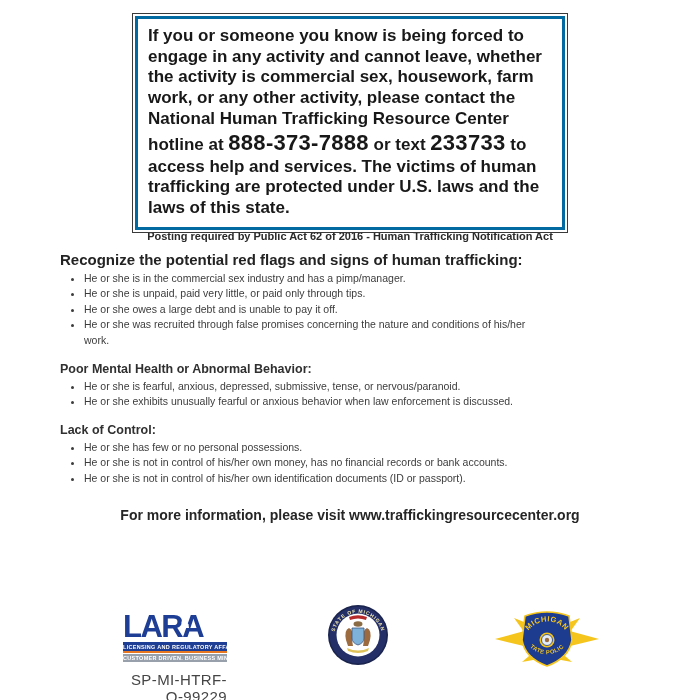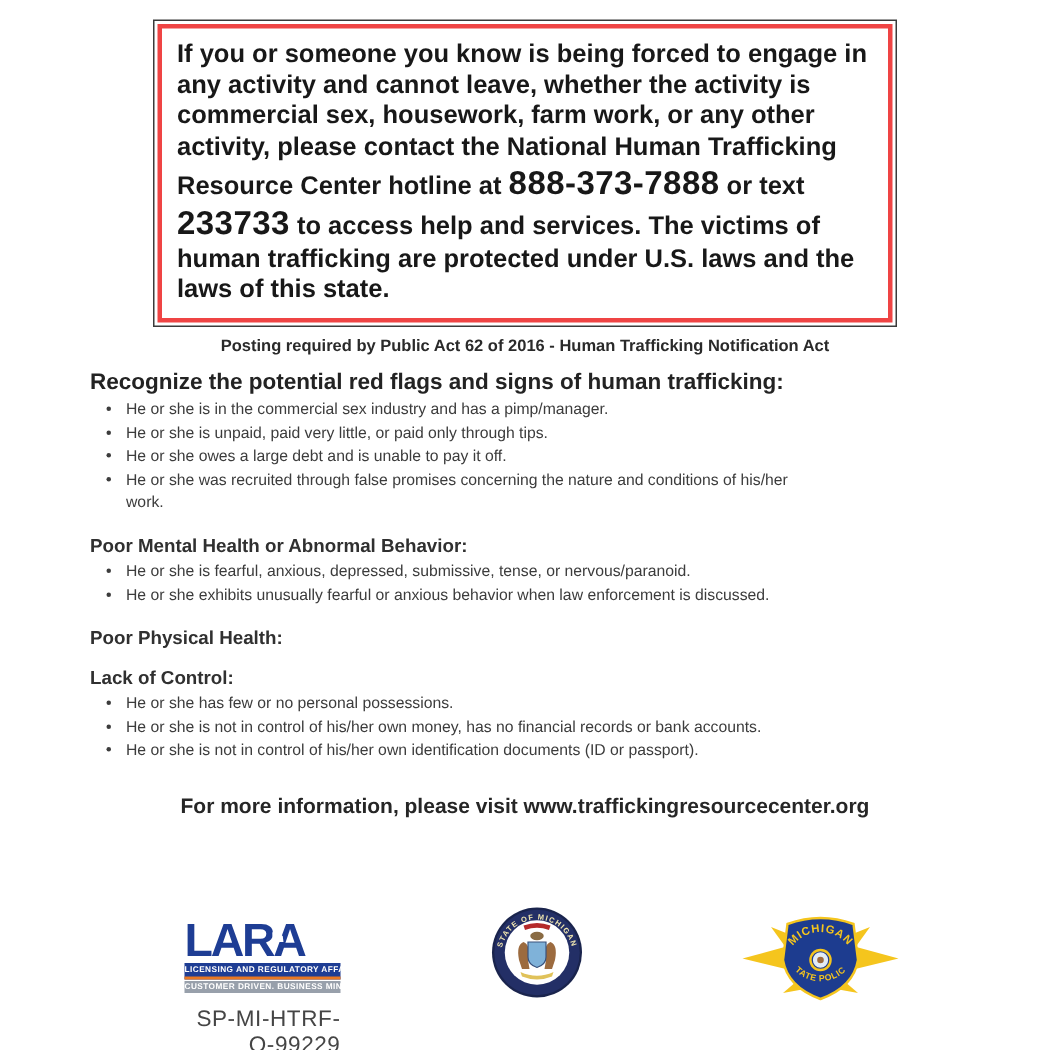--- a/index.html
+++ b/index.html
@@ -16,37 +16,37 @@
   .title {
     padding-top: 30px;
     text-align: center;
     font-size: 33px;
     font-weight: 400;
     color: #1c1c1c;
     line-height: 44px;
     letter-spacing: 0.2px;
   }
   .notice-box {
-    width: 490px;
+    width: 430px;
     margin: 16px auto 0 auto;
-    border: 3px solid #ef4444;
+    border: 3px solid #0369a1;
     outline: 1px solid #3a3a3a;
     outline-offset: 2px;
     padding: 7px 12px 8px 10px;
     font-weight: 700;
     font-size: 17px;
     line-height: 1.22;
     color: #181818;
   }
   .notice-box .big-num {
     font-size: 22px;
     letter-spacing: 0.3px;
   }
   .posting-line {
-    margin-top: 10px;
+    margin-top: 0;
     text-align: center;
     font-size: 11px;
     font-weight: 700;
     color: #2a2a2a;
   }
   .body-col {
     width: 486px;
     margin-left: 60px;
   }
   .recognize-heading {
@@ -160,21 +160,20 @@
       <li>He or she owes a large debt and is unable to pay it off.</li>
       <li>He or she was recruited through false promises concerning the nature and conditions of his/her work.</li>
     </ul>
 
     <div class="section-heading">Poor Mental Health or Abnormal Behavior:</div>
     <ul class="bullet-list">
       <li>He or she is fearful, anxious, depressed, submissive, tense, or nervous/paranoid.</li>
       <li>He or she exhibits unusually fearful or anxious behavior when law enforcement is discussed.</li>
     </ul>
 
-    <div class="section-heading">Poor Physical Health:</div>
 
     <div class="section-heading">Lack of Control:</div>
     <ul class="bullet-list">
       <li>He or she has few or no personal possessions.</li>
       <li>He or she is not in control of his/her own money, has no financial records or bank accounts.</li>
       <li>He or she is not in control of his/her own identification documents (ID or passport).</li>
     </ul>
   </div>
 
   <div class="more-info">For more information, please visit www.traffickingresourcecenter.org</div>

